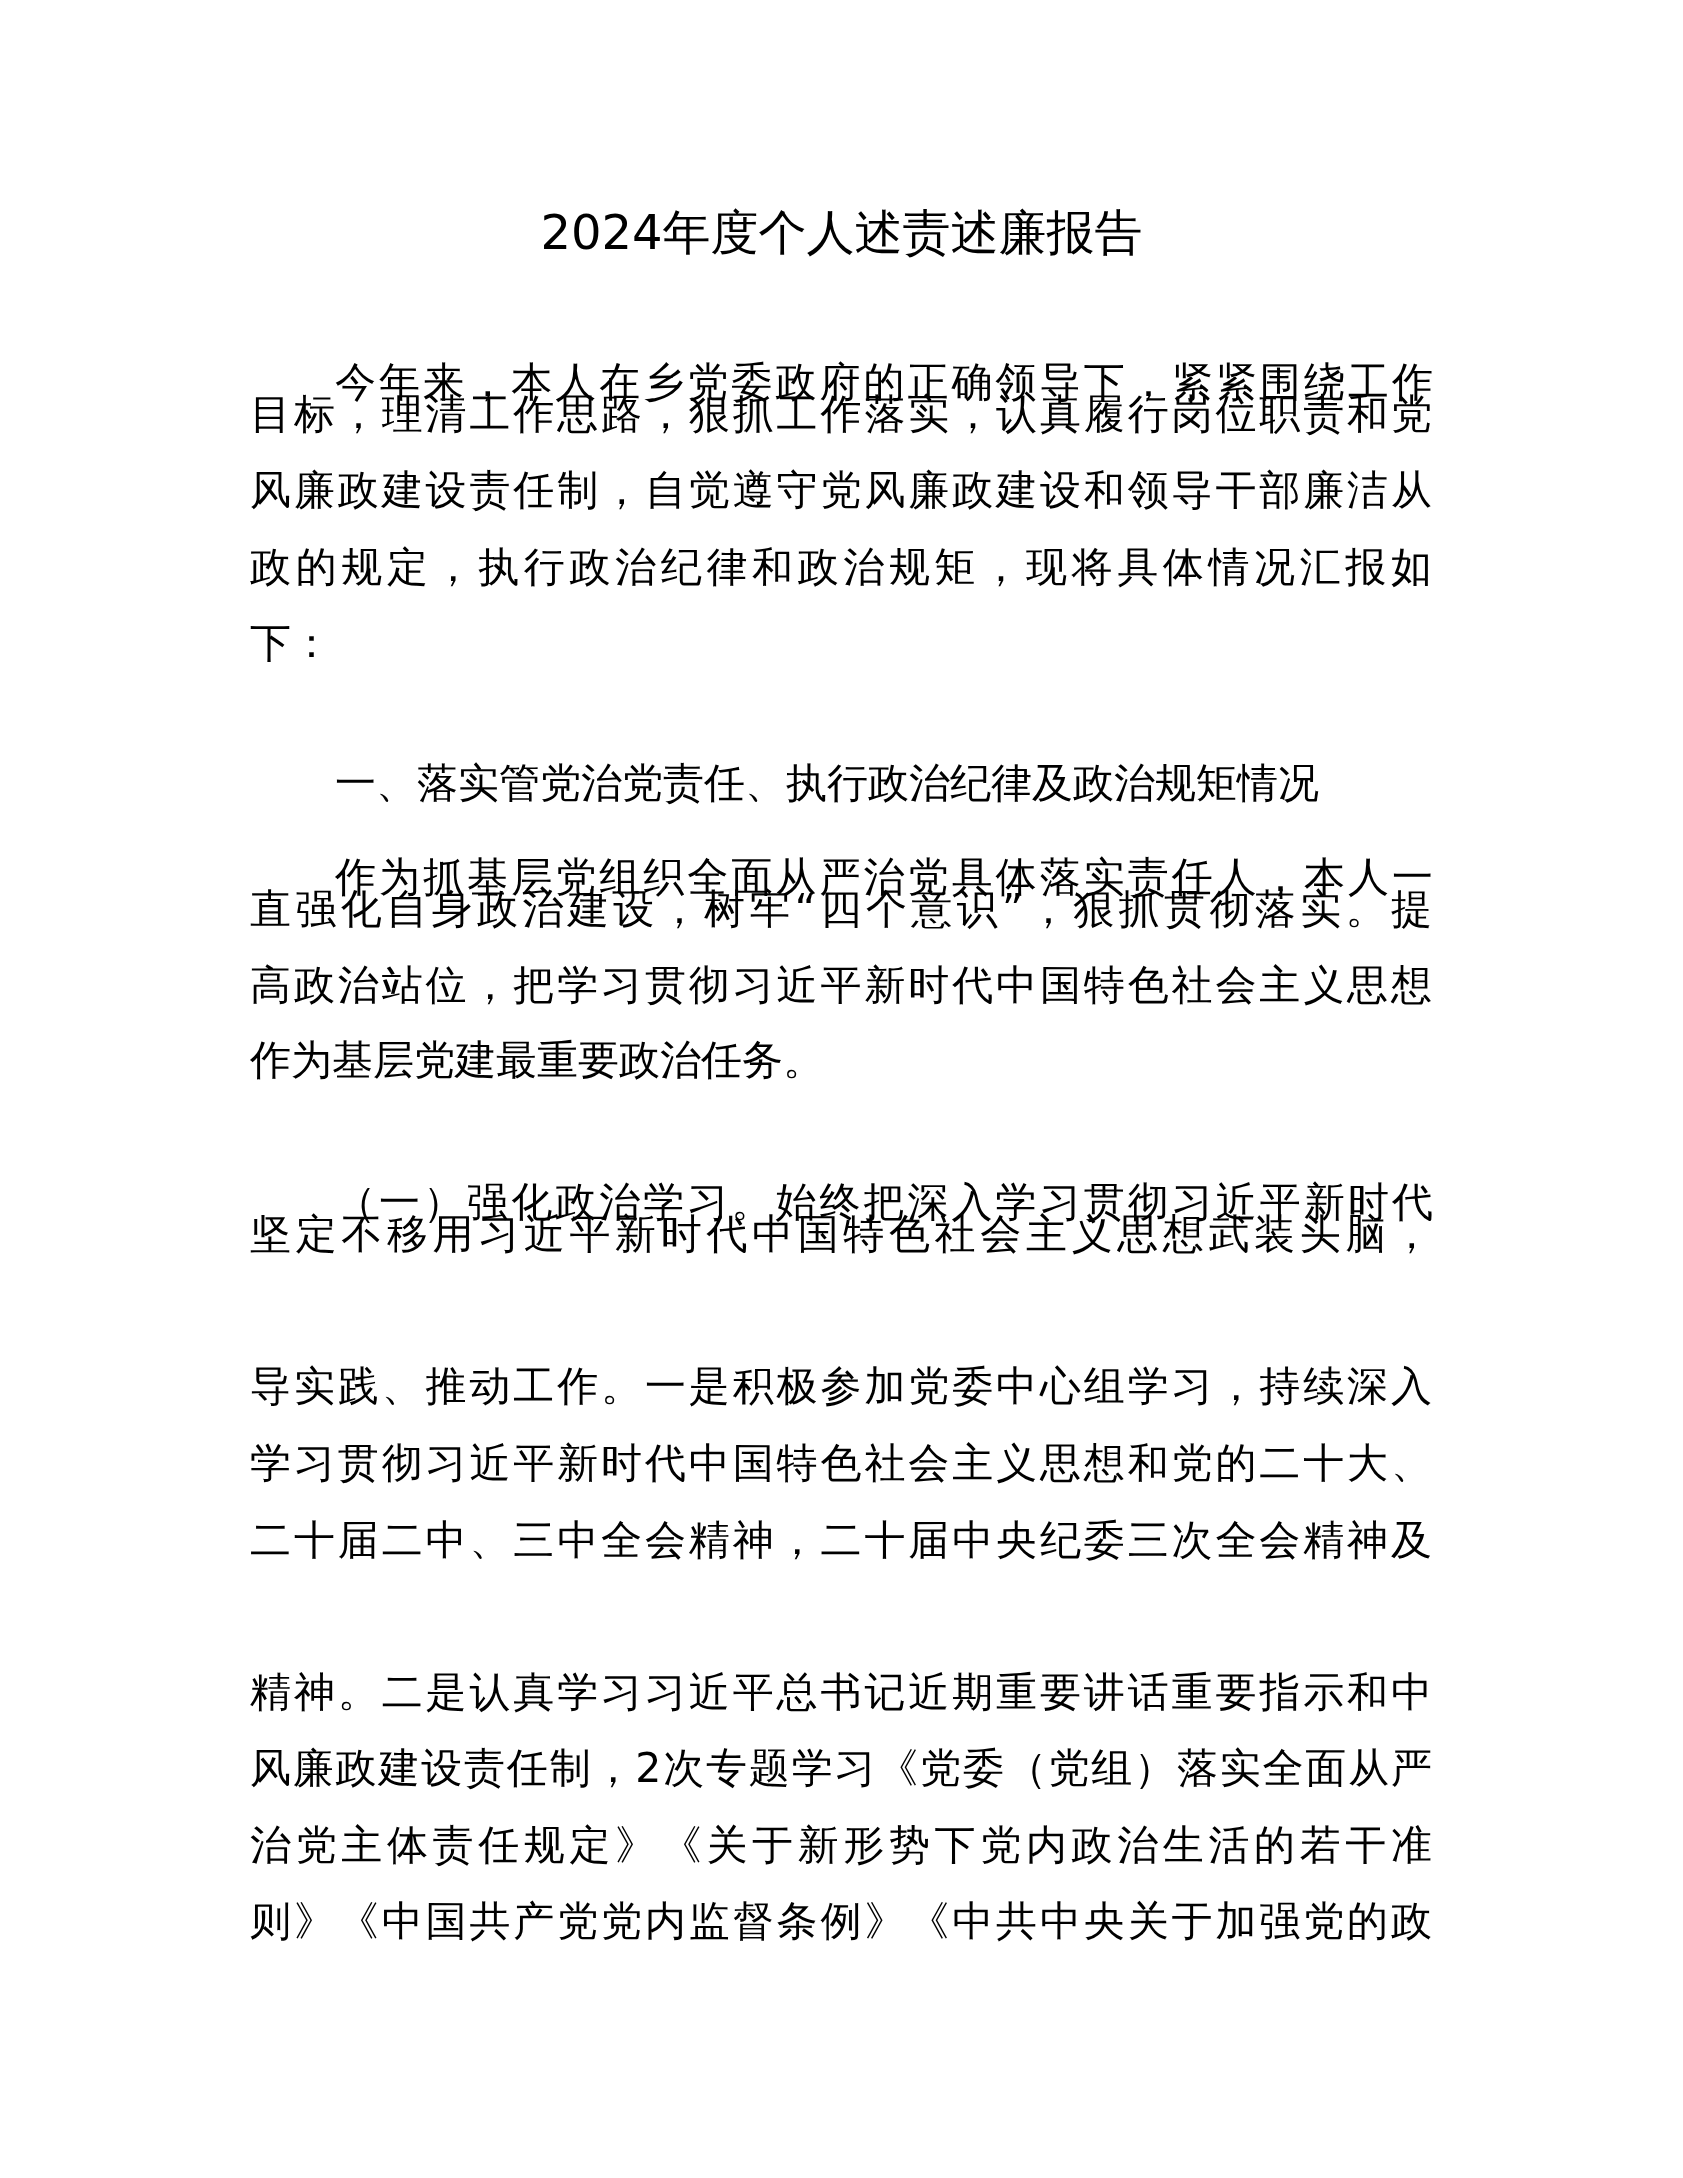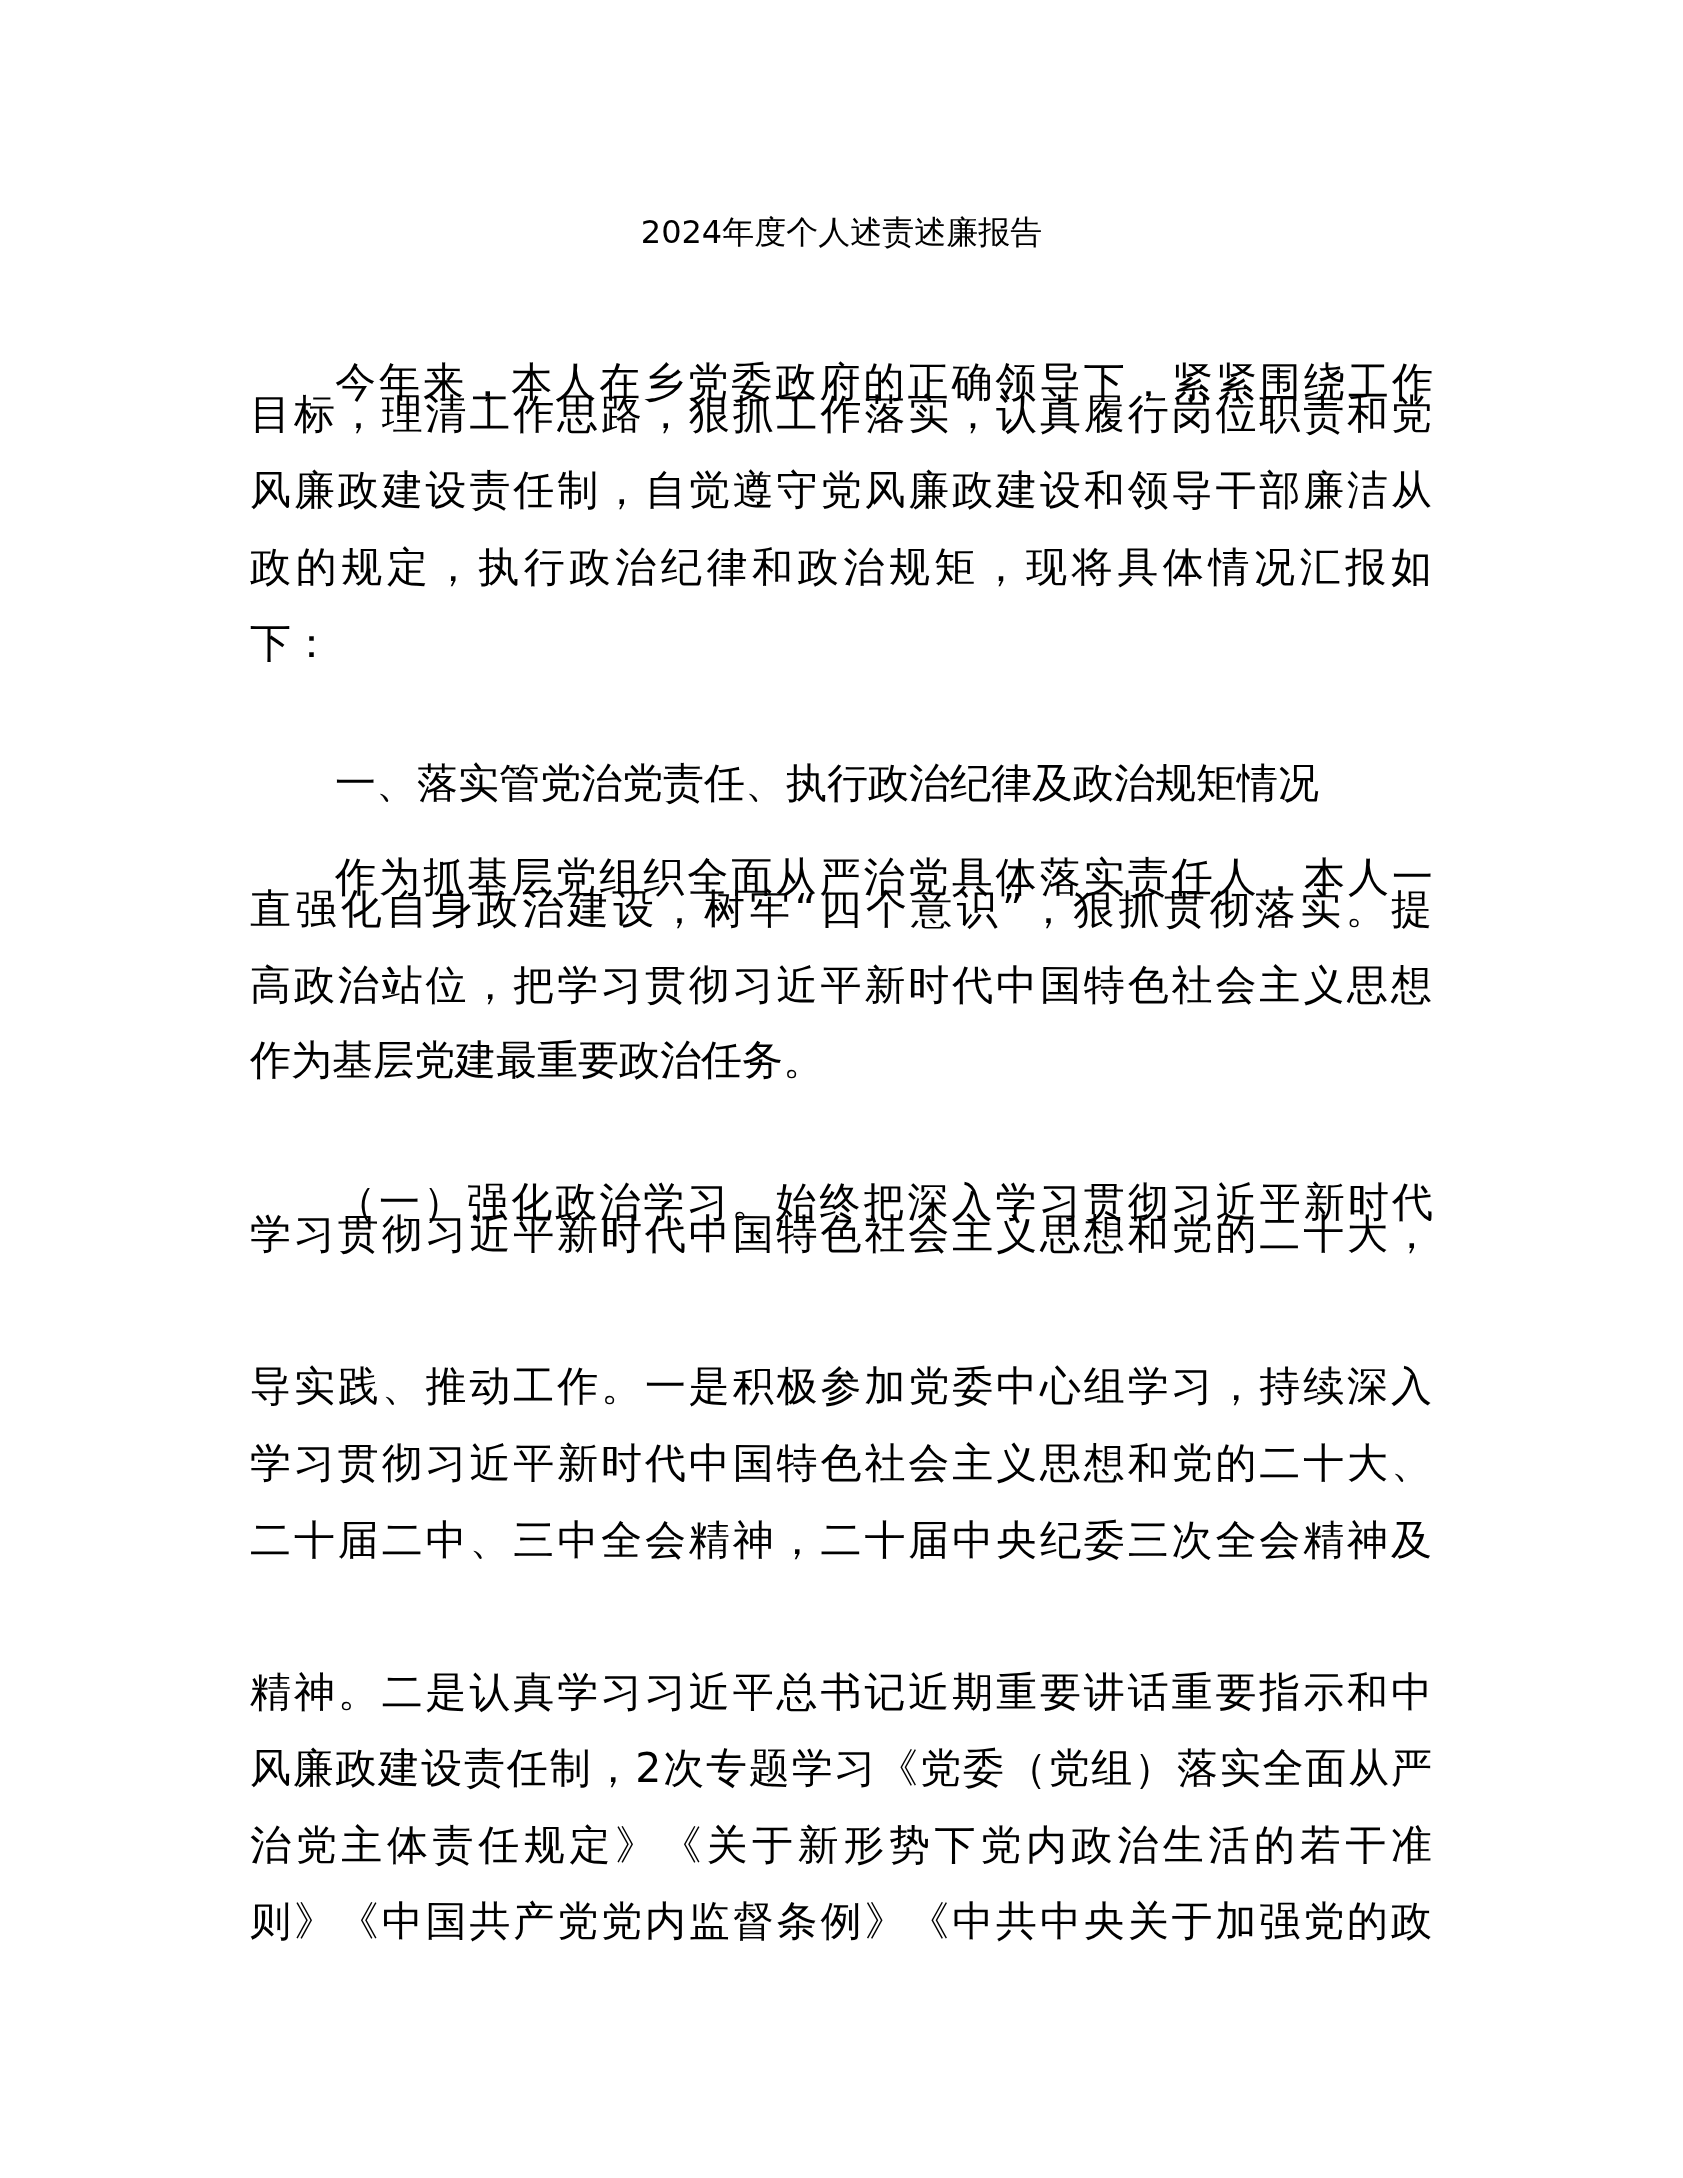--- a/index.html
+++ b/index.html
@@ -1,21 +1,21 @@
 <!DOCTYPE html>
 <html><head>
   <meta charset="utf-8">
   <style>
     html, body { margin: 0; padding: 0; background: #ffffff; }
     body { width: 1683px; height: 2178px; position: relative; overflow: hidden; }
     .page { position: absolute; left: 0; top: 0; width: 1683px; height: 2178px; background: #ffffff; }
     .title {
       position: absolute; left: 0; width: 1683px; top: 203px;
       text-align: center; font-family: "DejaVu Sans", sans-serif;
-      font-size: 32px; line-height: 59px; color: #000000; white-space: nowrap;
+      font-size: 48px; line-height: 59px; color: #000000; white-space: nowrap;
     }
     .line {
       position: absolute; left: 250px; width: 1182px; height: 59px;
       font-family: "DejaVu Sans", sans-serif; font-size: 41px; line-height: 59px;
       color: #000000; white-space: nowrap;
       text-align: justify; text-align-last: justify;
     }
     .line.indent { left: 335px; width: 1098px; margin-top: 44px; }
     .line.last { text-align-last: left; }
   </style>
@@ -32,21 +32,21 @@
   <div class="line last" style="top:614px">下：</div>
 
   <div class="line indent last" style="top:710px">一、落实管党治党责任、执行政治纪律及政治规矩情况</div>
 
   <div class="line indent" style="top:804px">作为抓基层党组织全面从严治党具体落实责任人，本人一</div>
   <div class="line" style="top:880px">直强化自身政治建设，树牢“四个意识”，狠抓贯彻落实。提</div>
   <div class="line" style="top:956px">高政治站位，把学习贯彻习近平新时代中国特色社会主义思想</div>
   <div class="line last" style="top:1031px">作为基层党建最重要政治任务。</div>
 
   <div class="line indent" style="top:1129px">（一）强化政治学习。始终把深入学习贯彻习近平新时代</div>
-  <div class="line" style="top:1205px">学习贯彻习近平新时代中国特色社会主义思想和党的二十大，</div>
+  <div class="line" style="top:1205px">坚定不移用习近平新时代中国特色社会主义思想武装头脑，</div>
   <div class="line" style="top:1357px">导实践、推动工作。一是积极参加党委中心组学习，持续深入</div>
   <div class="line" style="top:1434px">学习贯彻习近平新时代中国特色社会主义思想和党的二十大、</div>
   <div class="line" style="top:1511px">二十届二中、三中全会精神，二十届中央纪委三次全会精神及</div>
   <div class="line" style="top:1663px">精神。二是认真学习习近平总书记近期重要讲话重要指示和中</div>
   <div class="line" style="top:1739px">风廉政建设责任制，2次专题学习《党委（党组）落实全面从严</div>
   <div class="line" style="top:1816px">治党主体责任规定》《关于新形势下党内政治生活的若干准</div>
   <div class="line" style="top:1892px">则》《中国共产党党内监督条例》《中共中央关于加强党的政</div>
 </div>
 
 

